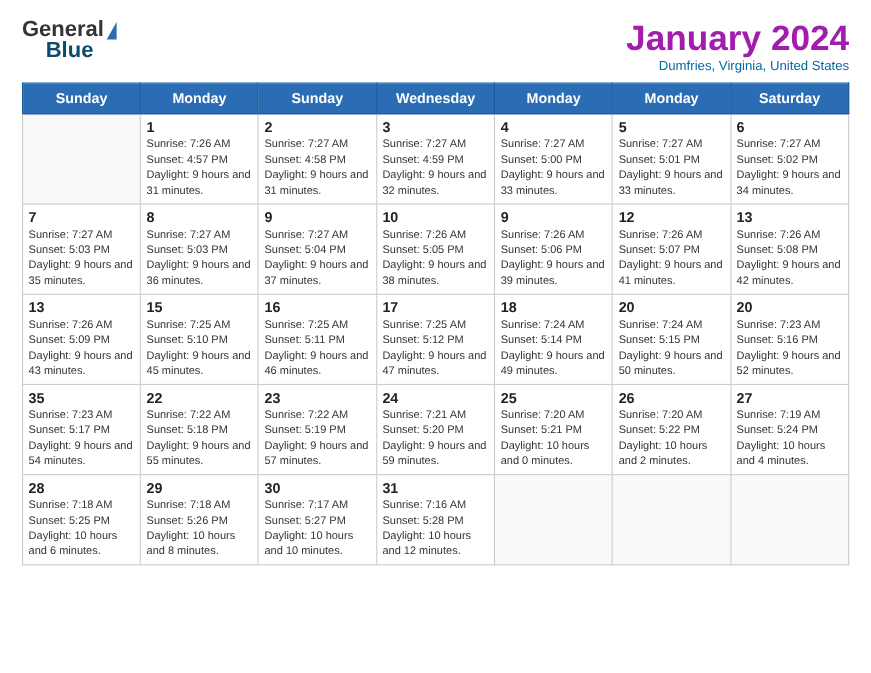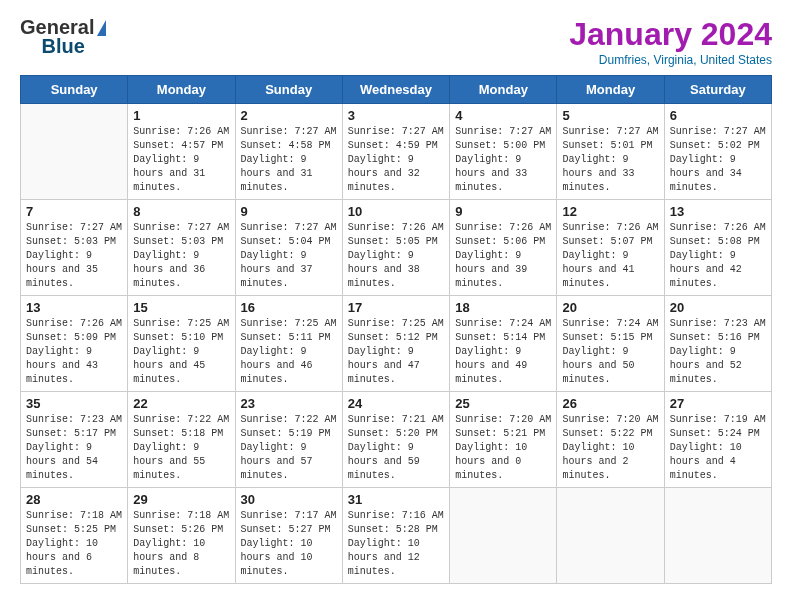--- a/index.html
+++ b/index.html
@@ -68,21 +68,20 @@
       font-size: 13px;
       font-weight: bold;
       color: #222;
       display: block;
       margin-bottom: 2px;
     }
     .day-info {
       font-size: 10px;
       color: #333;
       line-height: 1.4;
-      font-family: Liberation Mono, monospace;
     }
   </style>
 </head>
 <body>
 
 <div class="header-area">
   <div class="logo">
     <div class="logo-row">
       <span style="font-size:20px;font-weight:bold;color:#333;">General</span>
       <span style="display:inline-block;width:0;height:0;border-left:9px solid transparent;border-right:0px solid transparent;border-bottom:16px solid #2a6db5;margin-left:3px;"></span>

